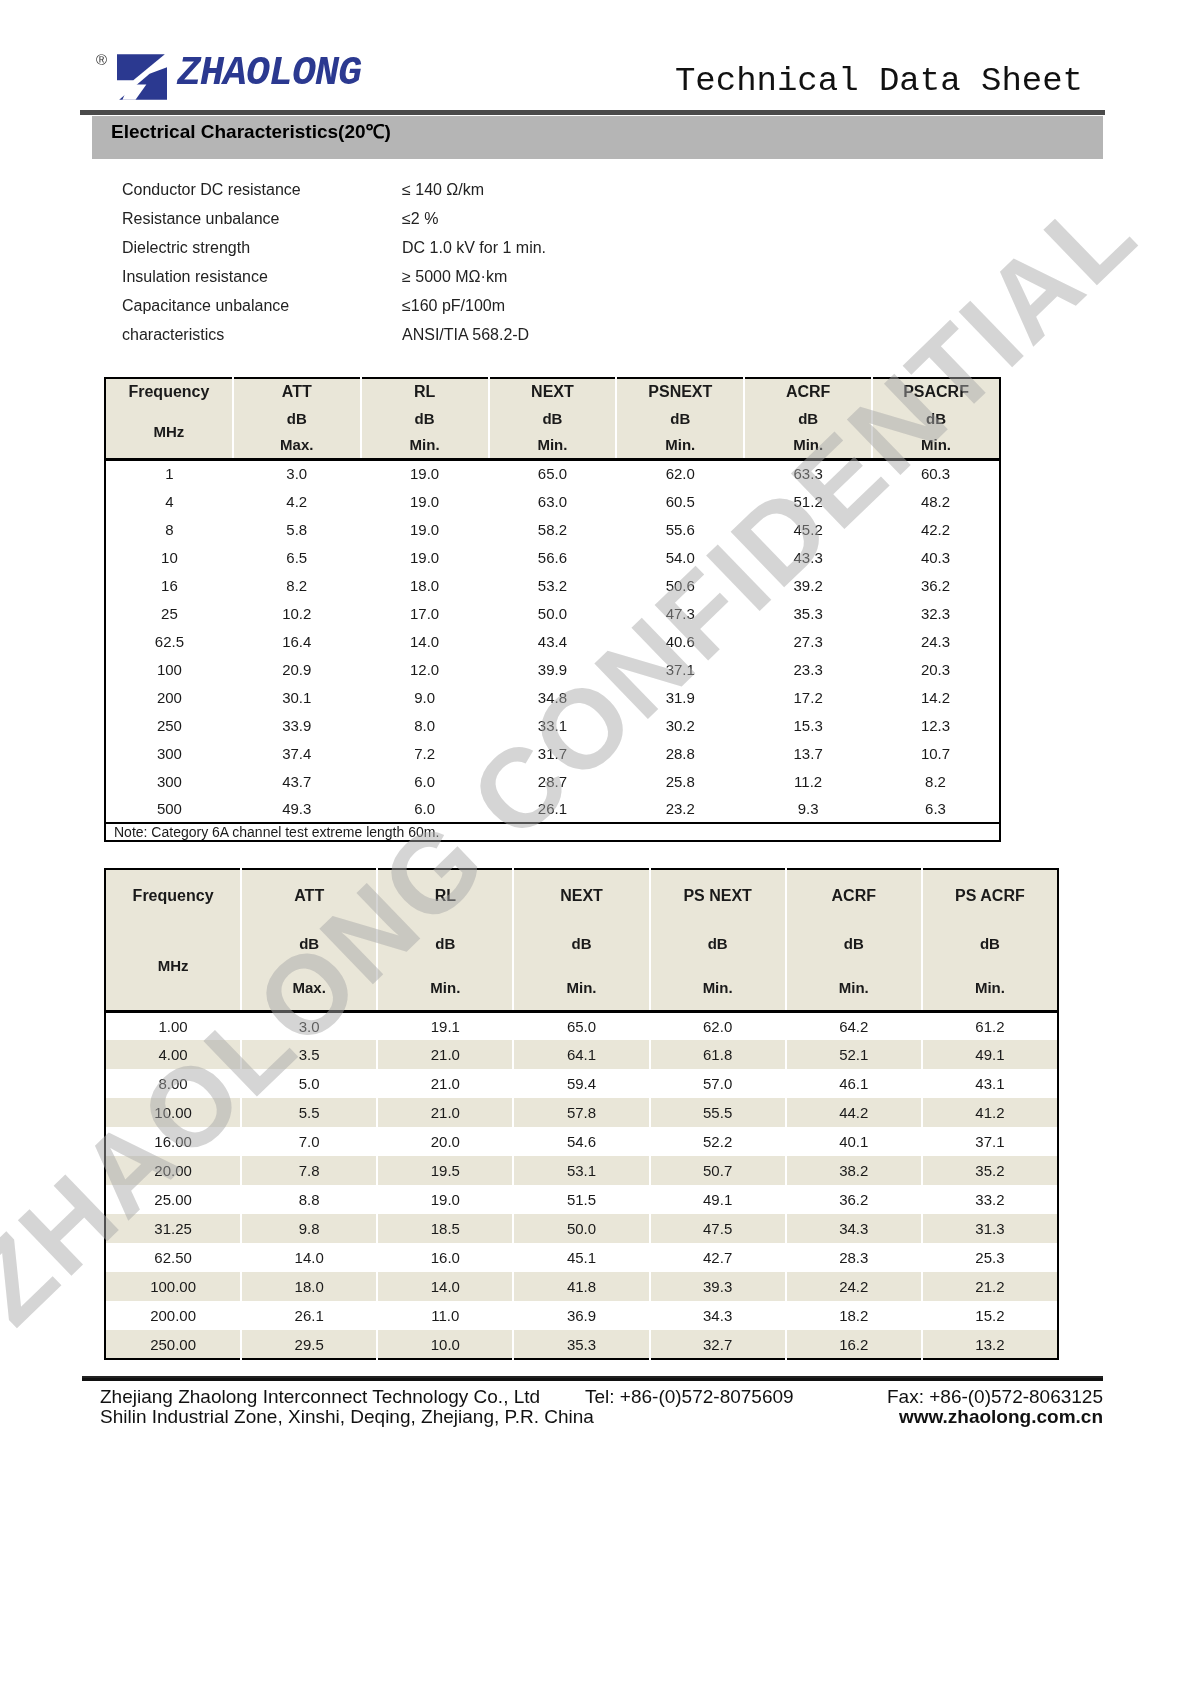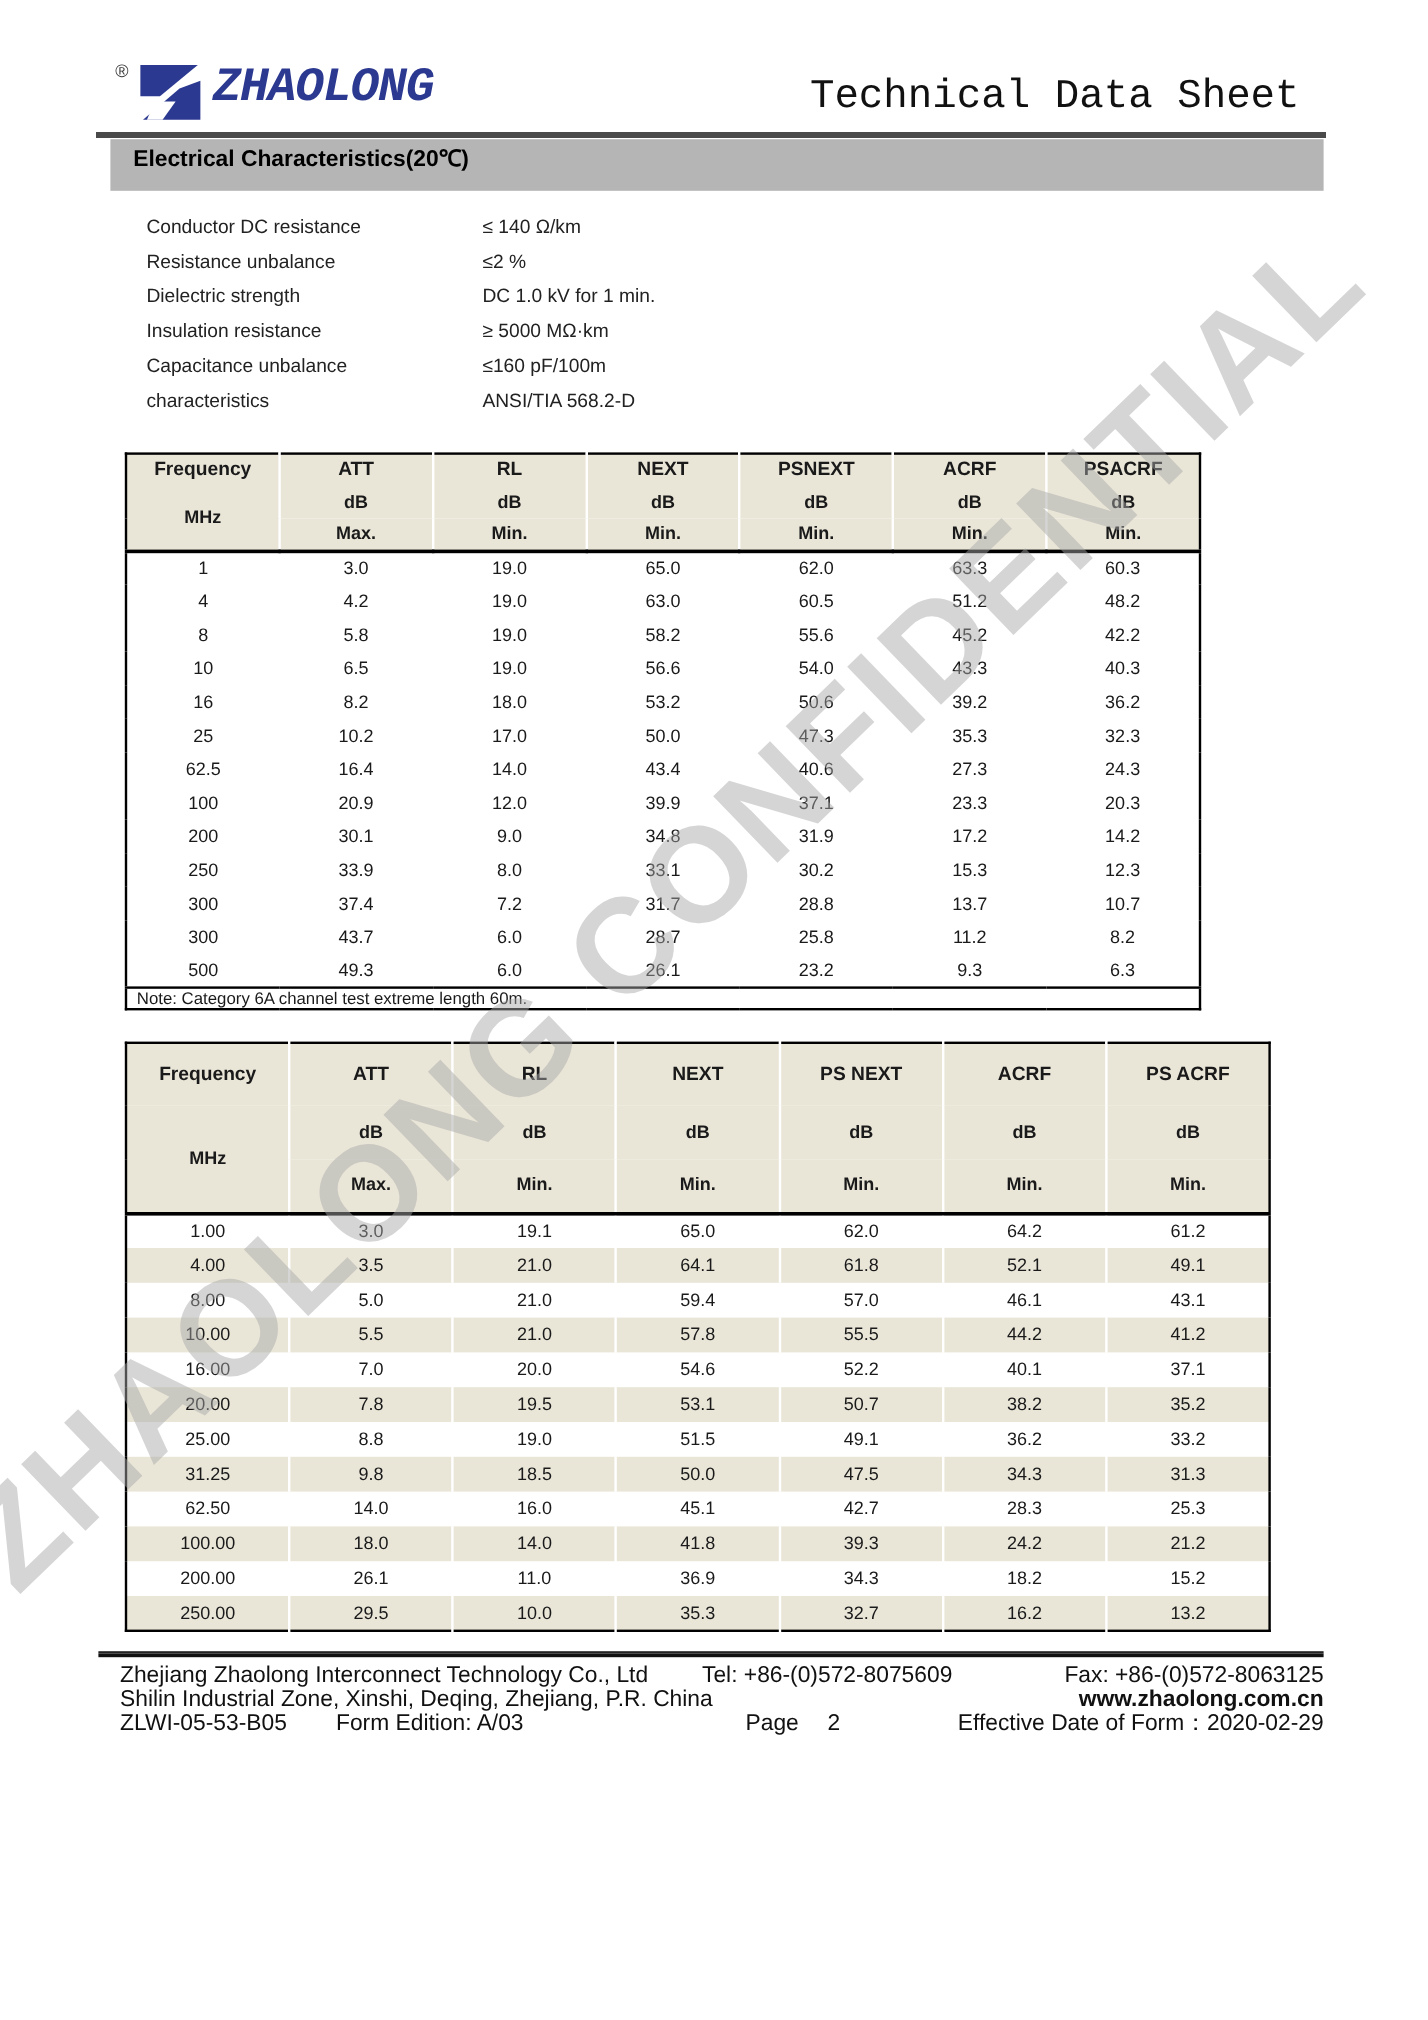--- a/index.html
+++ b/index.html
@@ -426,26 +426,17 @@
       <div class="footer-lines">
         <div class="f-line f1">
           <span class="company">Zhejiang Zhaolong Interconnect Technology Co., Ltd</span>
           <span class="tel">Tel: +86-(0)572-8075609</span>
           <span class="fax">Fax: +86-(0)572-8063125</span>
         </div>
         <div class="f-line f2">
           <span class="address">Shilin Industrial Zone, Xinshi, Deqing, Zhejiang, P.R. China</span>
           <span class="website">www.zhaolong.com.cn</span>
         </div>
-        <div class="f-line f3">
-          <span class="code">ZLWI-05-53-B05</span>
-          <span class="edition">Form Edition: A/03</span>
-          <span class="pagegrp">
-            <span>Page</span>
-            <span>2</span>
-          </span>
-          <span class="eff">Effective Date of Form：2020-02-29</span>
-        </div>
       </div>
     </div>
 
   </div>
 </div>
 
 </body></html>

